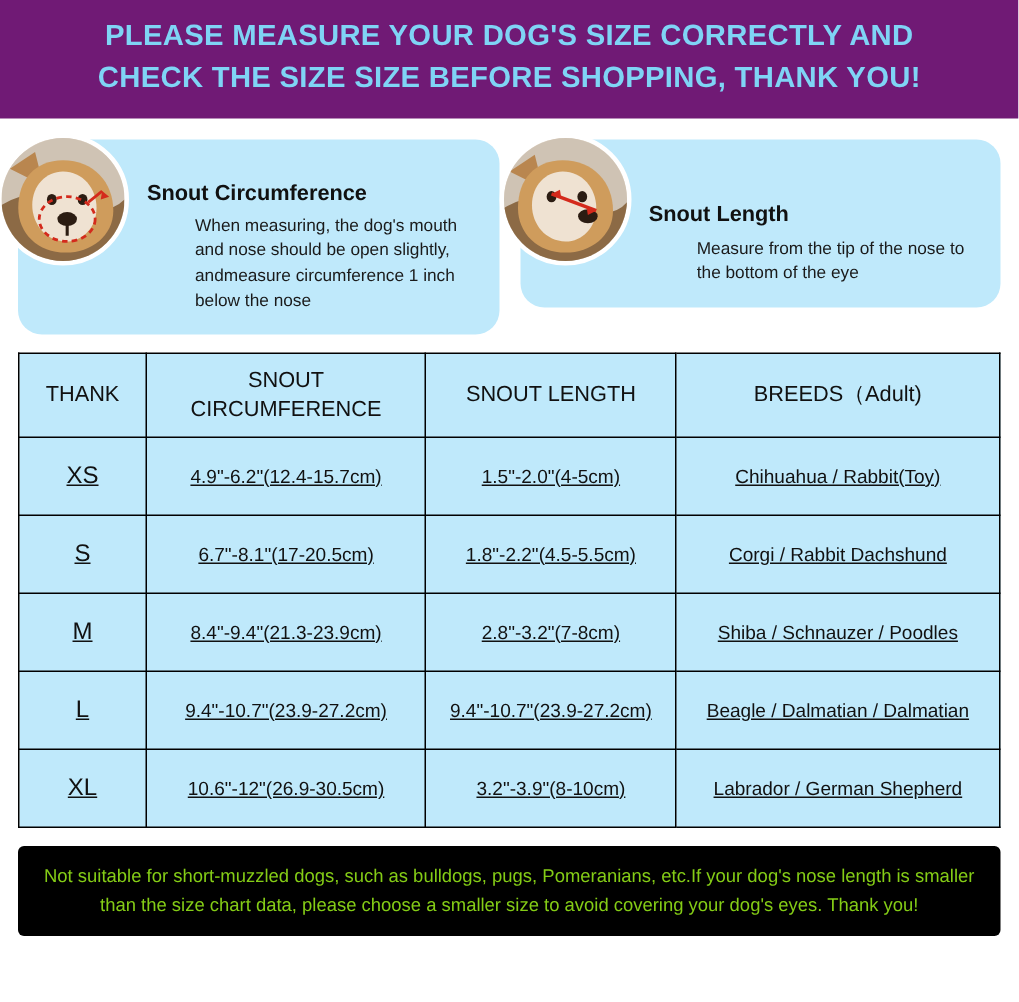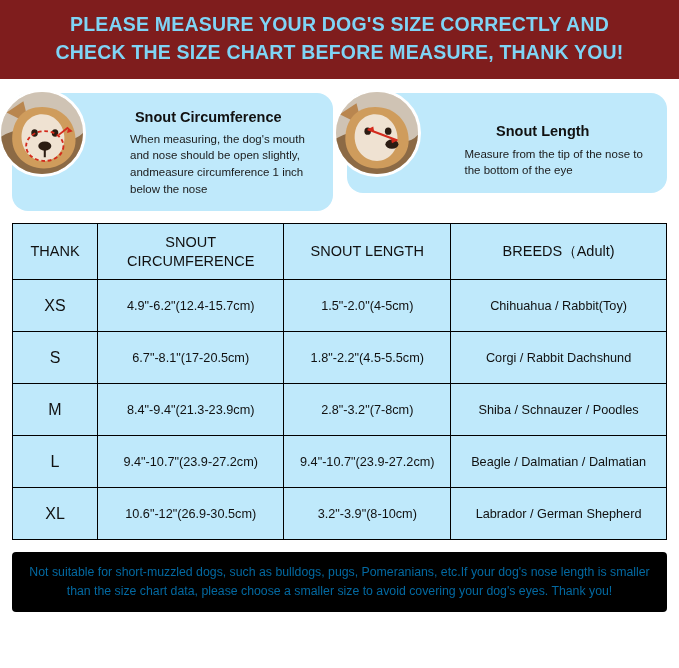--- a/index.html
+++ b/index.html
@@ -16,21 +16,21 @@
   }
   .page {
     position: relative;
     width: 679px;
     height: 668px;
     background: #ffffff;
   }
 
   
   .banner {
-    background: #7f1d1d;
+    background: #701a75;
     color: #7fd4f5;
     text-align: center;
     padding: 10px 14px 12px 14px;
     font-weight: bold;
     font-size: 19.5px;
     line-height: 1.45;
     letter-spacing: 0.2px;
   }
   .banner .line { display: block; white-space: nowrap; }
 
@@ -59,22 +59,21 @@
     border-radius: 50%;
     overflow: hidden;
     border: 3px solid #ffffff;
     background: #e8ddd0;
   }
   .card-photo svg { display: block; width: 100%; height: 100%; }
   .card-title {
     font-size: 14.5px;
     font-weight: bold;
     color: #111;
-    margin: 2px 0 6px 0;
-    text-align: center;
+    margin: 14px 0 6px 0;
   }
   .card-text {
     font-size: 11.5px;
     color: #1a1a1a;
     line-height: 1.45;
     margin-left: 32px;
   }
   .card.right { padding-top: 28px; }
   .card.right .card-title { margin-bottom: 7px; }
 
@@ -99,49 +98,50 @@
     font-size: 14.5px;
     font-weight: normal;
     height: 56px;
     line-height: 1.3;
     padding: 4px 6px;
   }
   table.size-table td {
     font-size: 12.7px;
     height: 52px;
     padding: 4px 4px;
+    text-decoration: underline;
   }
   table.size-table td.size-cell {
     font-size: 16px;
   }
   col.c1 { width: 13%; }
   col.c2 { width: 28.5%; }
   col.c3 { width: 25.5%; }
   col.c4 { width: 33%; }
 
   
   .footer {
     margin: 12px 12px 0 12px;
     background: #000000;
-    color: #0369a1;
+    color: #84cc16;
     border-radius: 4px;
     padding: 11px 16px 12px 16px;
     font-size: 12.3px;
     line-height: 1.5;
     text-align: center;
   }
 </style>
 </head>
 <body>
 
 <div class="page">
 
   <div class="banner">
     <span class="line">PLEASE MEASURE YOUR DOG'S SIZE CORRECTLY AND</span>
-    <span class="line">CHECK THE SIZE CHART BEFORE MEASURE, THANK YOU!</span>
+    <span class="line">CHECK THE SIZE SIZE BEFORE SHOPPING, THANK YOU!</span>
   </div>
 
   <div class="cards">
 
     <div class="card left">
       <div class="card-photo">
         <svg viewBox="0 0 88 88" xmlns="http://www.w3.org/2000/svg">
           <rect x="0" y="0" width="88" height="88" fill="#cfc3b4"></rect>
           <path d="M0 48 Q22 34 48 46 T88 44 L88 88 L0 88 Z" fill="#8c6a45"></path>
           <path d="M6 22 L24 10 L30 34 Z" fill="#b9864f"></path>

